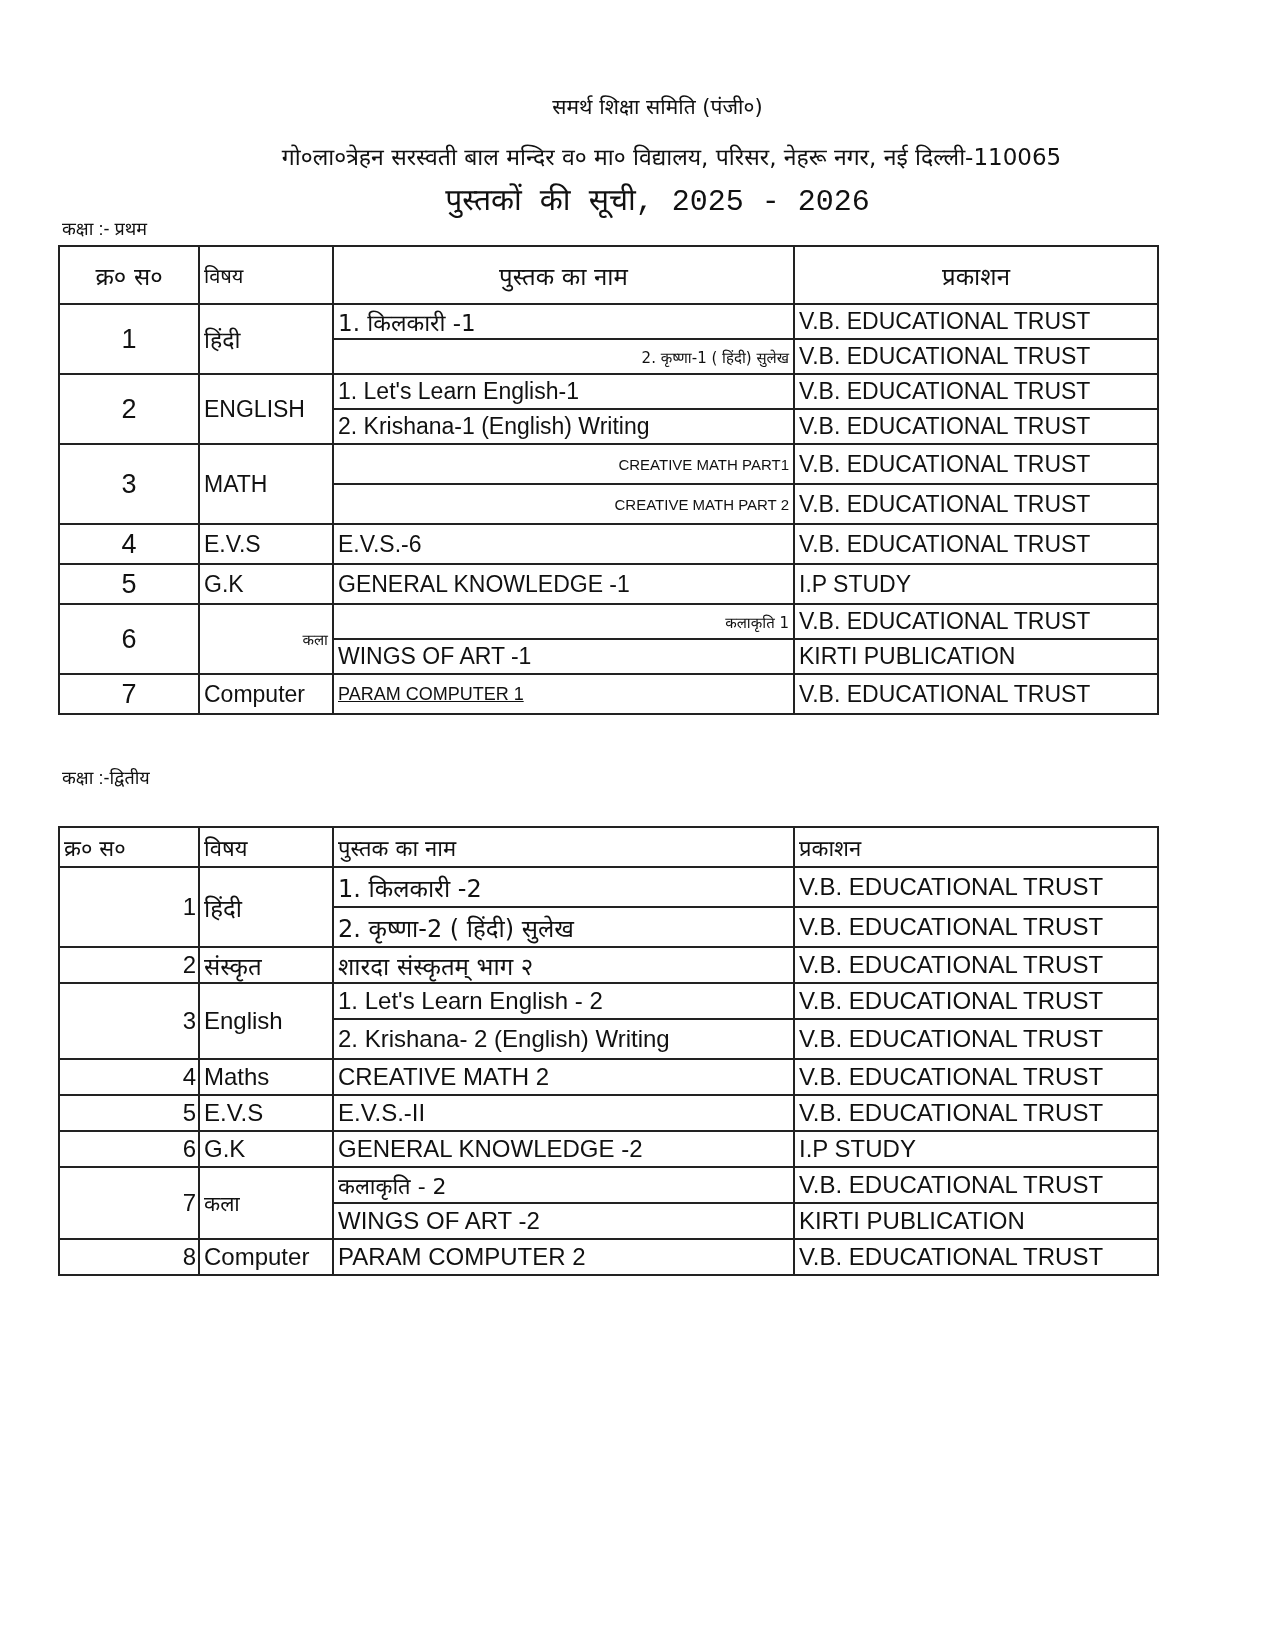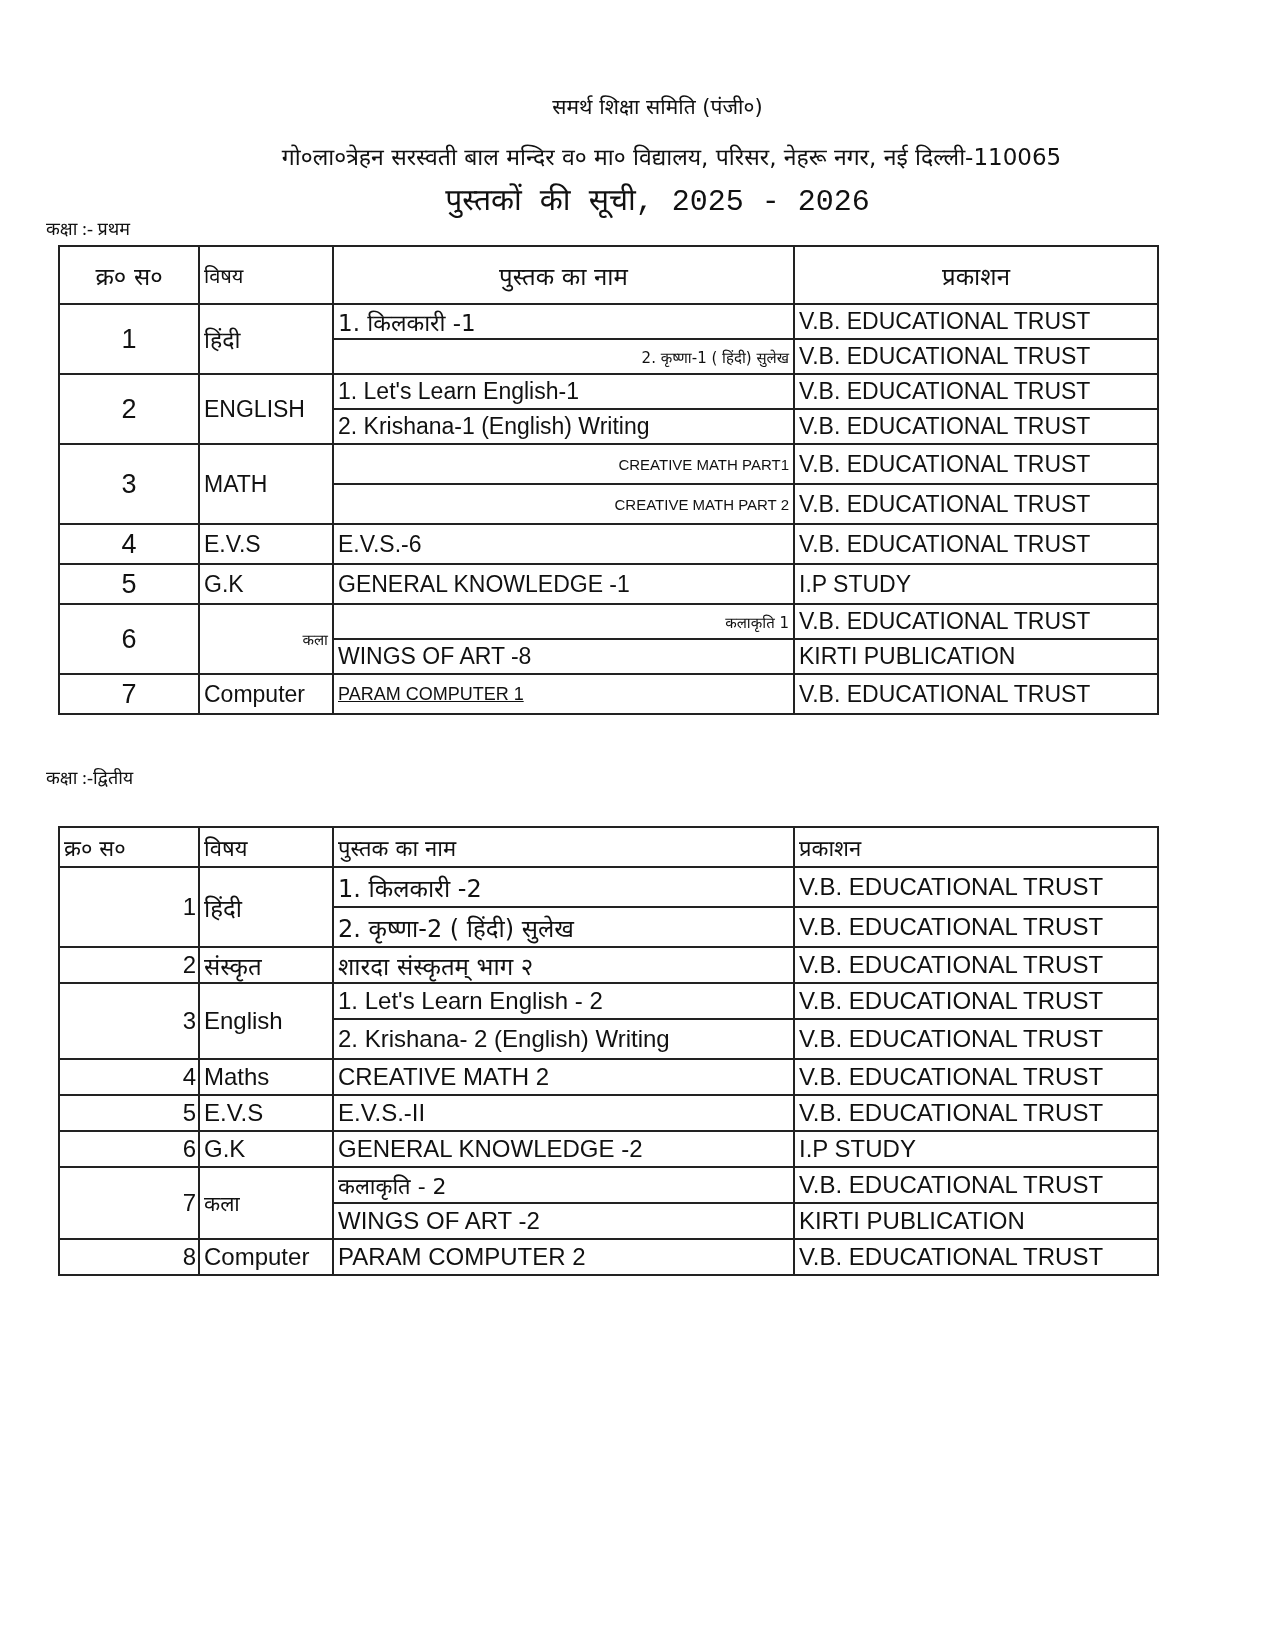--- a/index.html
+++ b/index.html
@@ -1,21 +1,21 @@
 <!DOCTYPE html>
 <html><head>
 <meta charset="utf-8">
 <style>
   html, body { margin: 0; padding: 0; background: #ffffff; }
   body { width: 1275px; height: 1650px; position: relative; font-family: "Liberation Sans", "DejaVu Sans", sans-serif; color: #111; }
   .hdr { position: absolute; left: 0; width: 1275px; text-align: center; margin-left: 20px; }
   .h1 { top: 92px; font-size: 21px; font-family: "DejaVu Sans", sans-serif; }
   .h2 { top: 140px; font-size: 23px; font-family: "DejaVu Sans", sans-serif; padding-left: 14px; }
   .h3 { top: 178px; font-size: 30px; font-family: Liberation Mono, monospace; }
-  .cls { position: absolute; left: 46px; font-size: 18px; font-family: Liberation Serif, serif; }
+  .cls { position: absolute; left: 62px; font-size: 18px; font-family: Liberation Sans, sans-serif; }
   table { position: absolute; left: 58px; border-collapse: collapse; table-layout: fixed; }
   td, th { border: 2px solid #222; padding: 0 4px; font-weight: normal; overflow: hidden; white-space: nowrap; }
   col.c1 { width: 140px; } col.c2 { width: 134px; } col.c3 { width: 461px; } col.c4 { width: 364px; }
   #t1 { top: 245px; }
   #t1 th { height: 56px; font-size: 24px; font-family: "DejaVu Sans", sans-serif; text-align: center; }
   #t1 th.left { text-align: left; font-size: 20px; }
   #t1 td { font-size: 23px; height: 33px; }
   #t1 td.num { text-align: center; font-size: 27px; }
   #t1 td.small { font-size: 15px; text-align: right; }
   #t1 td.tiny { font-size: 18px; text-decoration: underline; }
@@ -90,21 +90,21 @@
     <td>GENERAL KNOWLEDGE -1</td>
     <td>I.P STUDY</td>
   </tr>
   <tr>
     <td rowspan="2" class="num">6</td>
     <td rowspan="2" class="dev small">कला</td>
     <td class="dev small">कलाकृति 1</td>
     <td>V.B. EDUCATIONAL TRUST</td>
   </tr>
   <tr>
-    <td>WINGS OF ART -8</td>
+    <td>WINGS OF ART -1</td>
     <td>KIRTI PUBLICATION</td>
   </tr>
   <tr>
     <td class="num" style="height:38px">7</td>
     <td>Computer</td>
     <td class="tiny">PARAM COMPUTER 1</td>
     <td>V.B. EDUCATIONAL TRUST</td>
   </tr>
 </tbody>
   </table>

